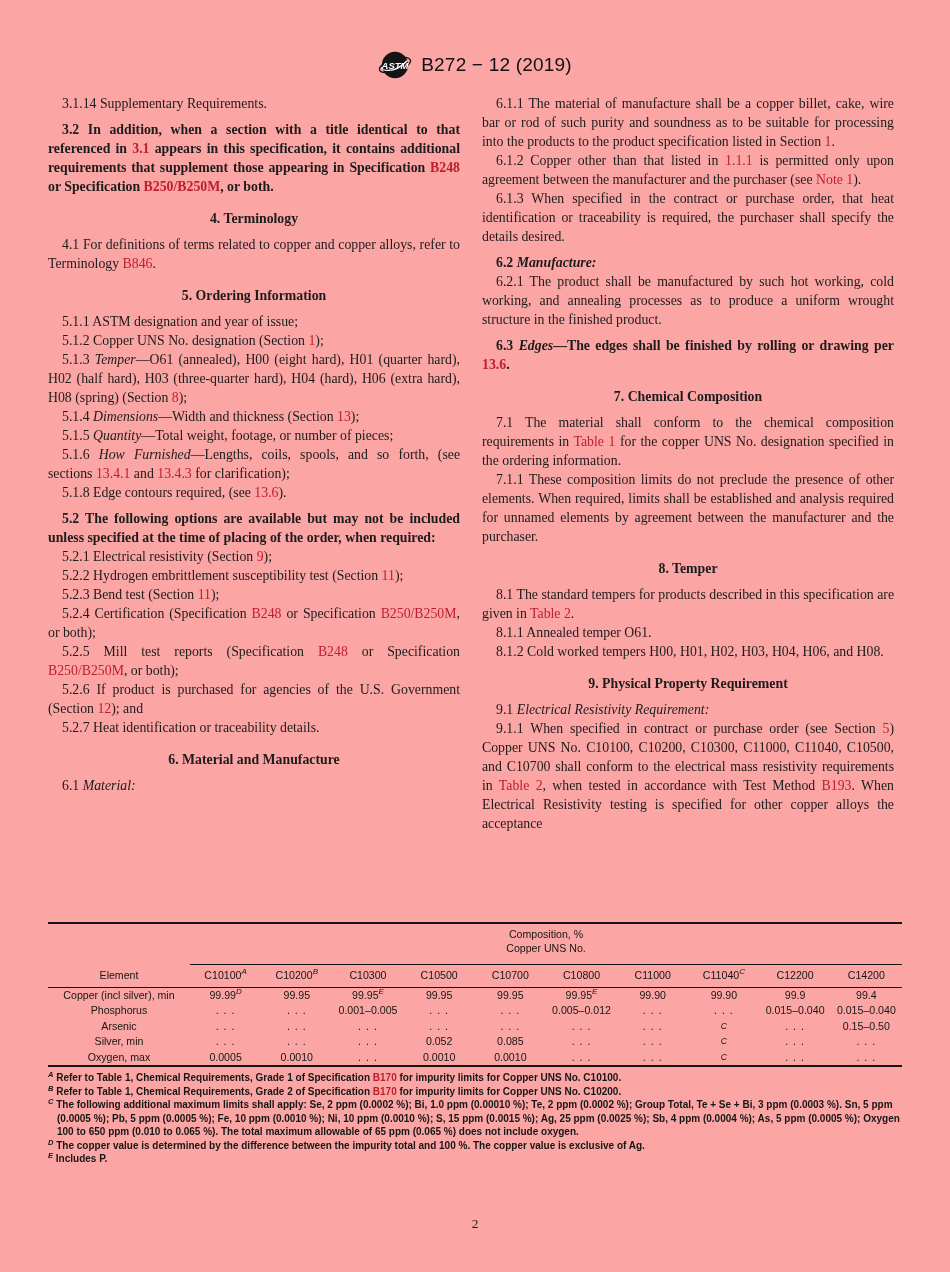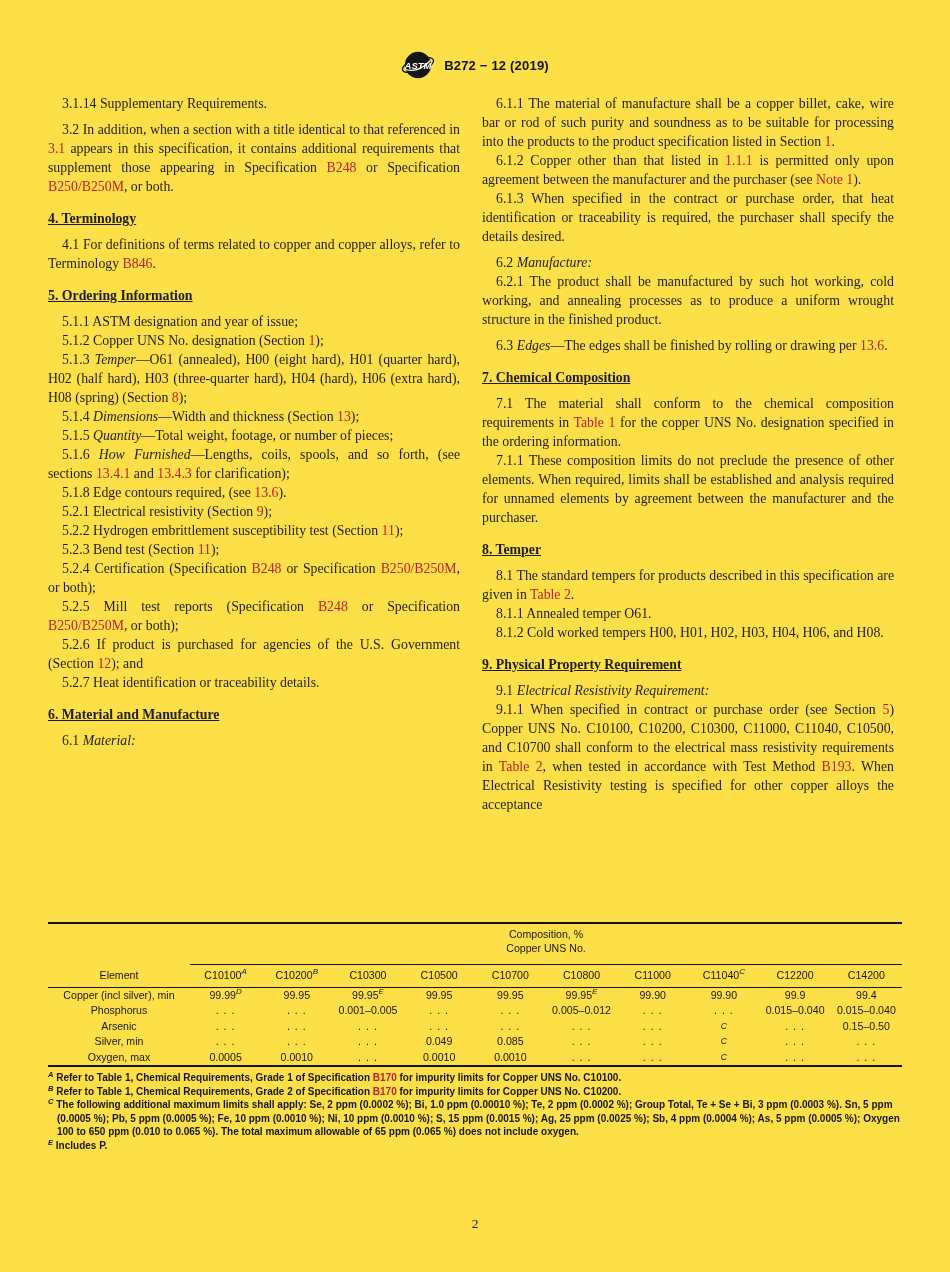--- a/index.html
+++ b/index.html
@@ -1,36 +1,36 @@
 <!DOCTYPE html>
 <html><head>
 <meta charset="utf-8">
 <style>
   html,body{margin:0;padding:0;background:#e8e8e8;}
   .page{
-    width:950px;height:1272px;background:#fde047;position:relative;
+    width:950px;height:1272px;background:#fca5a5;position:relative;
     margin:0 auto;color:#1c1c1c;overflow:hidden;
     font-family:"Liberation Serif",serif;
   }
   
   .doc-header{
     padding-top:48px;display:flex;justify-content:center;align-items:center;gap:9px;
   }
   .doc-title{
-    font-family:"Liberation Sans",sans-serif;font-weight:bold;font-size:13px;color:#111;
+    font-family:"Liberation Sans",sans-serif;font-weight:normal;font-size:19px;color:#111;
     letter-spacing:.2px;
   }
   
   .content{
     margin:12px 49px 0 48px;height:802px;display:flex;gap:22px;overflow:hidden;
   }
   .col{width:412px;font-size:13.8px;line-height:19px;text-align:justify;}
   .para{margin:0;text-indent:14px;}
-  .para.spaced{margin-top:7px;}
-  .heading{font-weight:bold;margin:13px 0 7px 0;text-indent:0;text-align:left;text-decoration:underline;}
+  .para.spaced{margin-top:7px;font-weight:bold;}
+  .heading{font-weight:bold;margin:13px 0 7px 0;text-indent:0;text-align:center;}
   .it{font-style:italic;}
   .link{color:#be1e2d;cursor:pointer;}
   
   .table-wrap{margin:26px 48px 0 48px;font-family:"Liberation Sans",sans-serif;color:#161616;}
   .tbl-title{text-align:center;font-weight:bold;font-size:11.5px;margin-bottom:7px;}
   table.chem{
     width:854px;border-collapse:collapse;table-layout:fixed;
     border-top:2px solid #141414;border-bottom:2.5px solid #141414;
     font-size:10.6px;
   }
@@ -72,20 +72,21 @@
         <div class="heading">4.  Terminology</div>
         <div class="para"><span>4.1  For definitions of terms related to copper and copper alloys, refer to Terminology </span><span class="link">B846</span><span>.</span></div>
         <div class="heading">5.  Ordering Information</div>
         <div class="para"><span>5.1.1  ASTM designation and year of issue;</span></div>
         <div class="para"><span>5.1.2  Copper UNS No. designation (Section </span><span class="link">1</span><span>);</span></div>
         <div class="para"><span>5.1.3  </span><span class="it">Temper</span><span>—O61 (annealed), H00 (eight hard), H01 (quarter hard), H02 (half hard), H03 (three-quarter hard), H04 (hard), H06 (extra hard), H08 (spring) (Section </span><span class="link">8</span><span>);</span></div>
         <div class="para"><span>5.1.4  </span><span class="it">Dimensions</span><span>—Width and thickness (Section </span><span class="link">13</span><span>);</span></div>
         <div class="para"><span>5.1.5  </span><span class="it">Quantity</span><span>—Total weight, footage, or number of pieces;</span></div>
         <div class="para"><span>5.1.6  </span><span class="it">How Furnished</span><span>—Lengths, coils, spools, and so forth, (see sections </span><span class="link">13.4.1</span><span> and </span><span class="link">13.4.3</span><span> for clarification);</span></div>
         <div class="para"><span>5.1.8  Edge contours required, (see </span><span class="link">13.6</span><span>).</span></div>
+        <div class="para spaced"><span>5.2  The following options are available but may not be included unless specified at the time of placing of the order, when required:</span></div>
         <div class="para"><span>5.2.1  Electrical resistivity (Section </span><span class="link">9</span><span>);</span></div>
         <div class="para"><span>5.2.2  Hydrogen embrittlement susceptibility test (Section </span><span class="link">11</span><span>);</span></div>
         <div class="para"><span>5.2.3  Bend test (Section </span><span class="link">11</span><span>);</span></div>
         <div class="para"><span>5.2.4  Certification (Specification </span><span class="link">B248</span><span> or Specification </span><span class="link">B250/B250M</span><span>, or both);</span></div>
         <div class="para"><span>5.2.5  Mill test reports (Specification </span><span class="link">B248</span><span> or Specification </span><span class="link">B250/B250M</span><span>, or both);</span></div>
         <div class="para"><span>5.2.6  If product is purchased for agencies of the U.S. Government (Section </span><span class="link">12</span><span>); and</span></div>
         <div class="para"><span>5.2.7  Heat identification or traceability details.</span></div>
         <div class="heading">6.  Material and Manufacture</div>
         <div class="para"><span>6.1  </span><span class="it">Material:</span></div>
       </div>
@@ -184,21 +185,21 @@
             <td class="dots">. . .</td>
             <td class="suponly">C</td>
             <td class="dots">. . .</td>
             <td>0.15–0.50</td>
           </tr>
           <tr>
             <td class="rowlabel">Silver, min</td>
             <td class="dots">. . .</td>
             <td class="dots">. . .</td>
             <td class="dots">. . .</td>
-            <td>0.049</td>
+            <td>0.052</td>
             <td>0.085</td>
             <td class="dots">. . .</td>
             <td class="dots">. . .</td>
             <td class="suponly">C</td>
             <td class="dots">. . .</td>
             <td class="dots">. . .</td>
           </tr>
           <tr>
             <td class="rowlabel">Oxygen, max</td>
             <td>0.0005</td>
@@ -211,19 +212,20 @@
             <td class="suponly">C</td>
             <td class="dots">. . .</td>
             <td class="dots">. . .</td>
           </tr>
         </tbody>
     </table>
     <div class="footnotes">
         <div class="fn"><sup>A</sup> <span>Refer to Table 1, Chemical Requirements, Grade 1 of Specification </span><span class="link">B170</span><span> for impurity limits for Copper UNS No. C10100.</span></div>
         <div class="fn"><sup>B</sup> <span>Refer to Table 1, Chemical Requirements, Grade 2 of Specification </span><span class="link">B170</span><span> for impurity limits for Copper UNS No. C10200.</span></div>
         <div class="fn"><sup>C</sup> <span>The following additional maximum limits shall apply: Se, 2 ppm (0.0002 %); Bi, 1.0 ppm (0.00010 %); Te, 2 ppm (0.0002 %); Group Total, Te + Se + Bi, 3 ppm (0.0003 %). Sn, 5 ppm (0.0005 %); Pb, 5 ppm (0.0005 %); Fe, 10 ppm (0.0010 %); Ni, 10 ppm (0.0010 %); S, 15 ppm (0.0015 %); Ag, 25 ppm (0.0025 %); Sb, 4 ppm (0.0004 %); As, 5 ppm (0.0005 %); Oxygen 100 to 650 ppm (0.010 to 0.065 %). The total maximum allowable of 65 ppm (0.065 %) does not include oxygen.</span></div>
+        <div class="fn"><sup>D</sup> <span>The copper value is determined by the difference between the impurity total and 100 %. The copper value is exclusive of Ag.</span></div>
         <div class="fn"><sup>E</sup> <span>Includes P.</span></div>
       </div>
   </div>
 
   <div class="page-footer">2</div>
 
 </div>
 
 </body></html>

